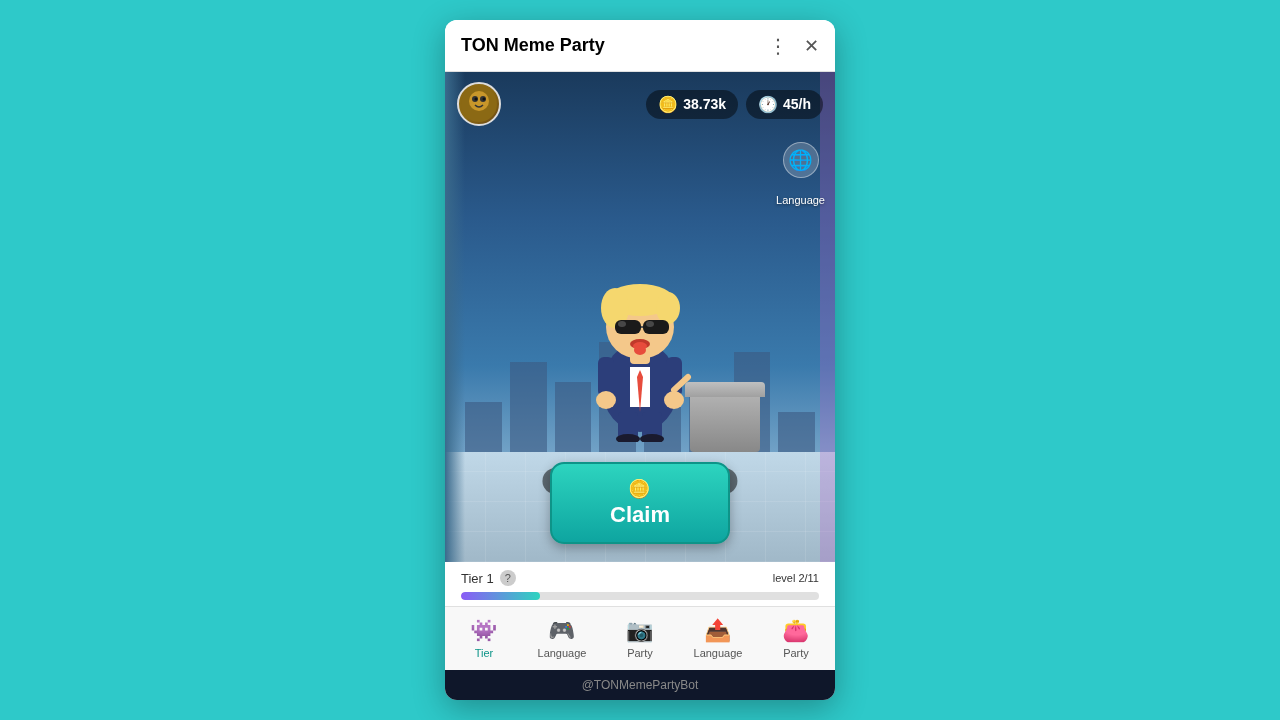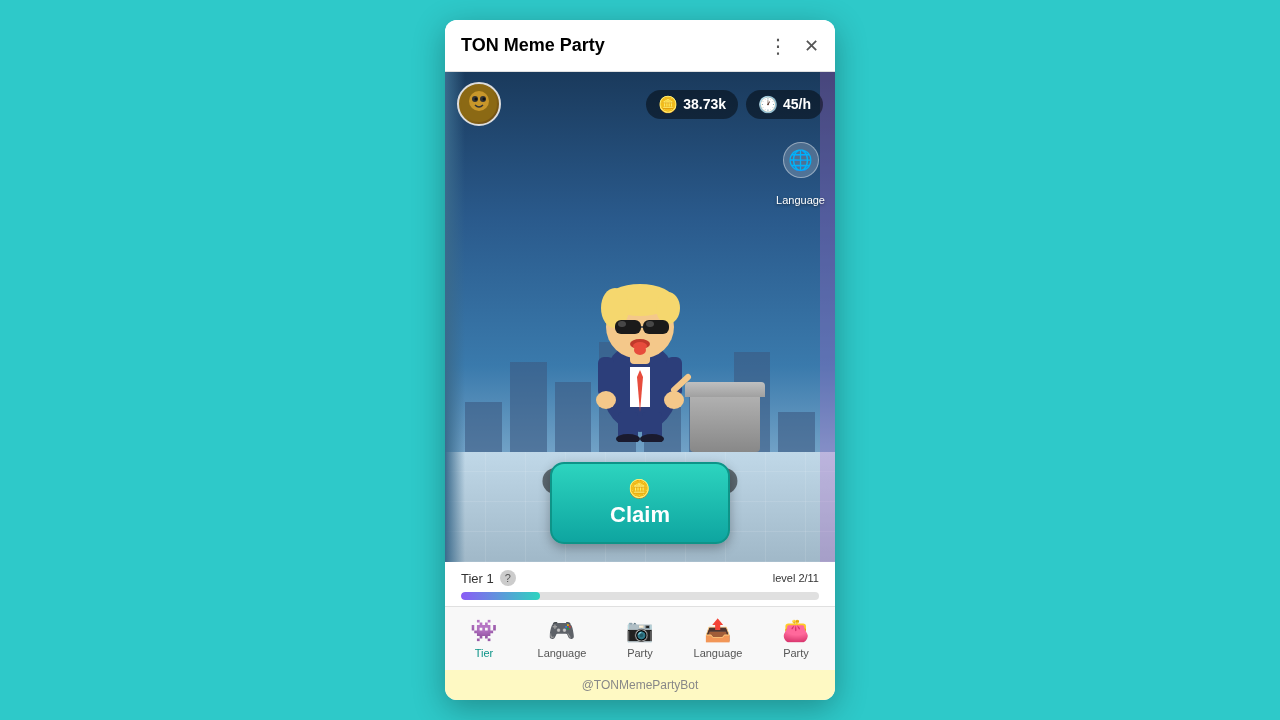--- a/index.html
+++ b/index.html
@@ -358,21 +358,21 @@
       color: #555;
       font-weight: 500;
     }
 
     .nav-item.active .nav-label {
       color: #0d9488;
     }
 
     
     .telegram-footer {
-      background: #fef9c3;
+      background: #0f172a;
       text-align: center;
       padding: 8px;
       font-size: 12px;
       color: #888;
       flex-shrink: 0;
     }
 
     
     .floor-tiles {
       position: absolute;

